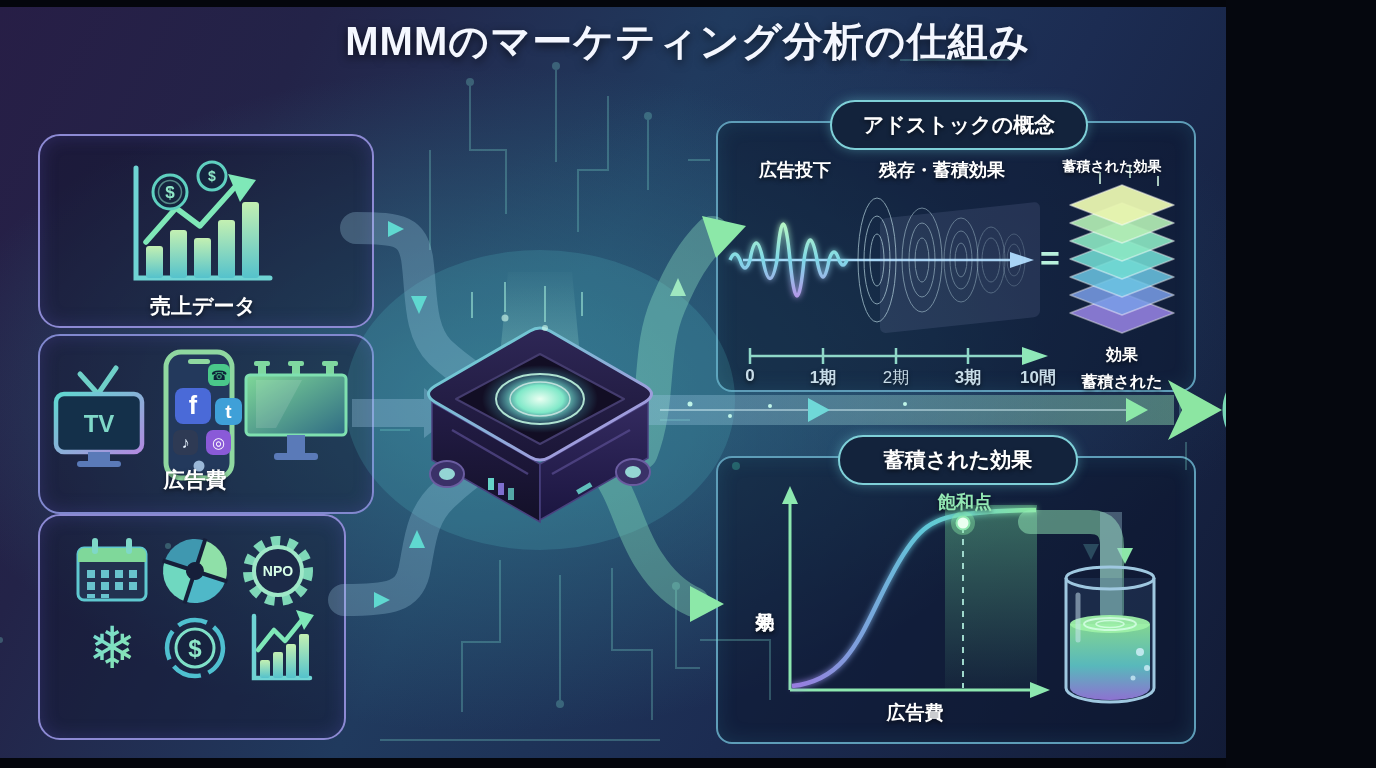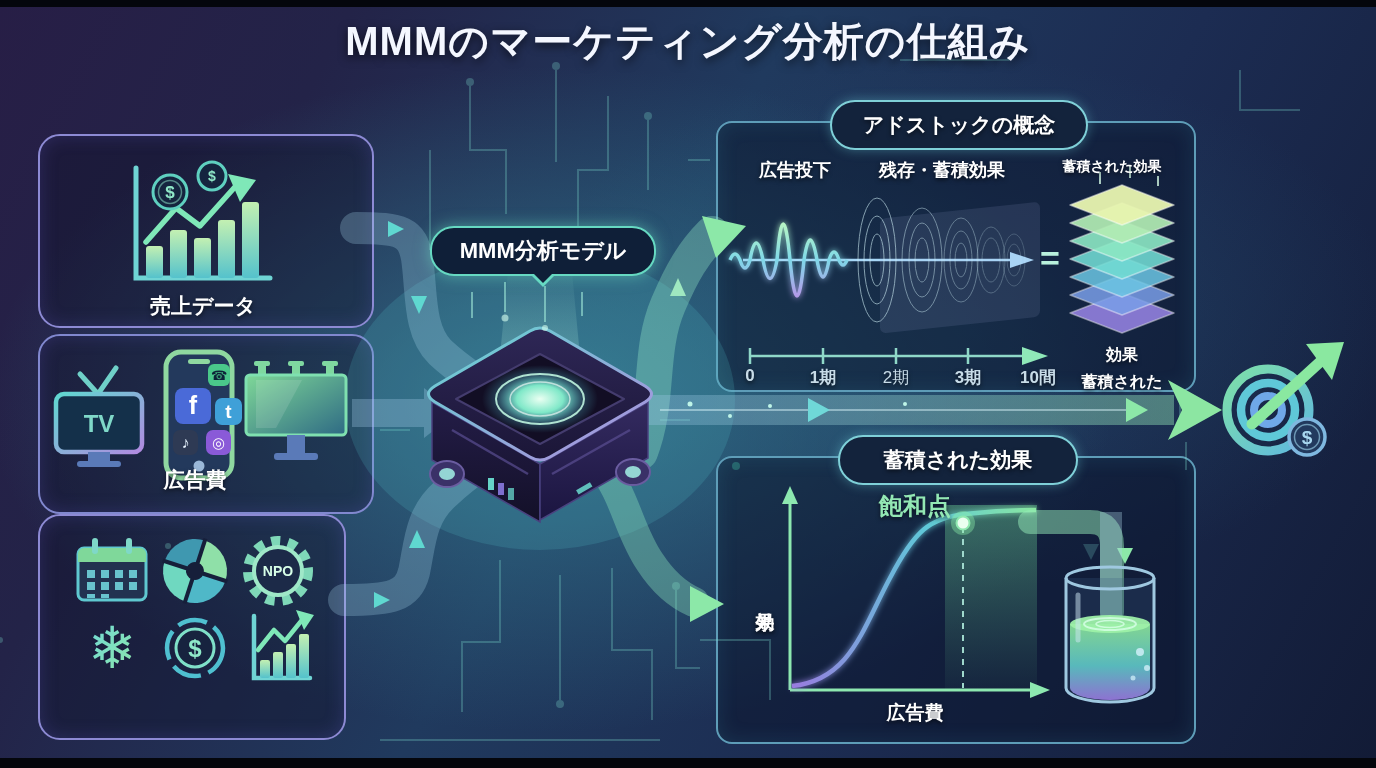--- a/index.html
+++ b/index.html
@@ -1,16 +1,16 @@
 <!DOCTYPE html>
 <html><head>
 <meta charset="utf-8">
 <style>
   html,body{margin:0;padding:0;background:#05070e;}
-  .page{position:relative;width:1376px;height:768px;overflow:hidden;
+  .page{position:relative;width:1226px;height:768px;overflow:hidden;
     font-family:"Liberation Sans","DejaVu Sans",sans-serif;color:#fff;
     background:
       radial-gradient(880px 520px at 40% 52%, rgba(50,116,140,.85), rgba(50,116,140,0) 64%),
       radial-gradient(700px 430px at 70% 42%, rgba(38,88,118,.45), rgba(38,88,118,0) 62%),
       linear-gradient(118deg,#271e46 0%,#232348 20%,#203a5e 45%,#1c2c52 68%,#121b36 100%);}
   .edgebar{position:absolute;left:0;width:1376px;background:#04060c;z-index:9;}
   .edgebar.top{top:0;height:7px}.edgebar.bottom{bottom:0;height:10px}
   .title{position:absolute;left:0;top:14px;width:1376px;text-align:center;font-size:40px;
     font-weight:800;letter-spacing:1px;color:#f4f7ff;text-shadow:0 3px 10px rgba(0,0,0,.65);z-index:5;}
   .panel{position:absolute;border-radius:22px;background:rgba(16,20,44,.42);z-index:2;}
@@ -414,35 +414,32 @@
       <polygon points="1306,344 1344,342 1332,380" fill="#8ae8a0"></polygon>
       <circle cx="1307" cy="437" r="18" fill="#223a5e" stroke="#7fb8e0" stroke-width="3.5"></circle>
       <circle cx="1307" cy="437" r="12.5" fill="none" stroke="rgba(160,216,240,.6)" stroke-width="1.5"></circle>
       <text x="1307" y="444" text-anchor="middle" font-size="19" font-weight="bold" fill="#a8d8f0">$</text>
     </g>
   </svg>
 
   <div class="pill teal" style="left:830px;top:100px;width:254px;height:46px;font-size:21px;">アドストックの概念</div>
   <div class="pill teal" style="left:838px;top:435px;width:236px;height:46px;font-size:21px;">蓄積された効果</div>
 
-  <div class="bubble">
-    <span>MMM分析モデル</span>
-  </div>
 
   <div class="lbl" style="left:98px;top:292px;width:210px;font-size:21px;">売上データ</div>
   <div class="lbl" style="left:110px;top:466px;width:170px;font-size:21px;">広告費</div>
 
   <div class="lbl" style="left:740px;top:158px;width:110px;font-size:18px;">広告投下</div>
   <div class="lbl" style="left:862px;top:158px;width:160px;font-size:18px;">残存・蓄積効果</div>
   <div class="lbl" style="left:1032px;top:158px;width:160px;font-size:14px;">蓄積された効果</div>
   <div class="lbl" style="left:1062px;top:324px;width:120px;font-size:16px;margin-top:48px;">蓄積された</div>
   <div class="lbl" style="left:1062px;top:345px;width:120px;font-size:16px;">効果</div>
   <div class="lbl" style="left:720px;top:366px;width:60px;font-size:17px;font-weight:600;color:#c8dce8;">0</div>
   <div class="lbl" style="left:793px;top:366px;width:60px;font-size:17px;font-weight:600;color:#c8dce8;">1期</div>
   <div class="lbl" style="left:866px;top:366px;width:60px;font-size:17px;font-weight:400;color:#c8dce8;">2期</div>
   <div class="lbl" style="left:938px;top:366px;width:60px;font-size:17px;font-weight:600;color:#c8dce8;">3期</div>
   <div class="lbl" style="left:1006px;top:366px;width:64px;font-size:17px;font-weight:600;color:#c8dce8;">10間</div>
 
-  <div class="lbl" style="left:870px;top:490px;width:90px;font-size:24px;color:#93e8b4;">飽和点</div>
+  <div class="lbl" style="left:920px;top:490px;width:90px;font-size:18px;color:#93e8b4;">飽和点</div>
   <div class="lbl vert" style="left:752px;top:568px;width:26px;height:60px;font-size:19px;">効果</div>
   <div class="lbl" style="left:855px;top:700px;width:120px;font-size:19px;">広告費</div>
 
 </div>
 
 </body></html>

